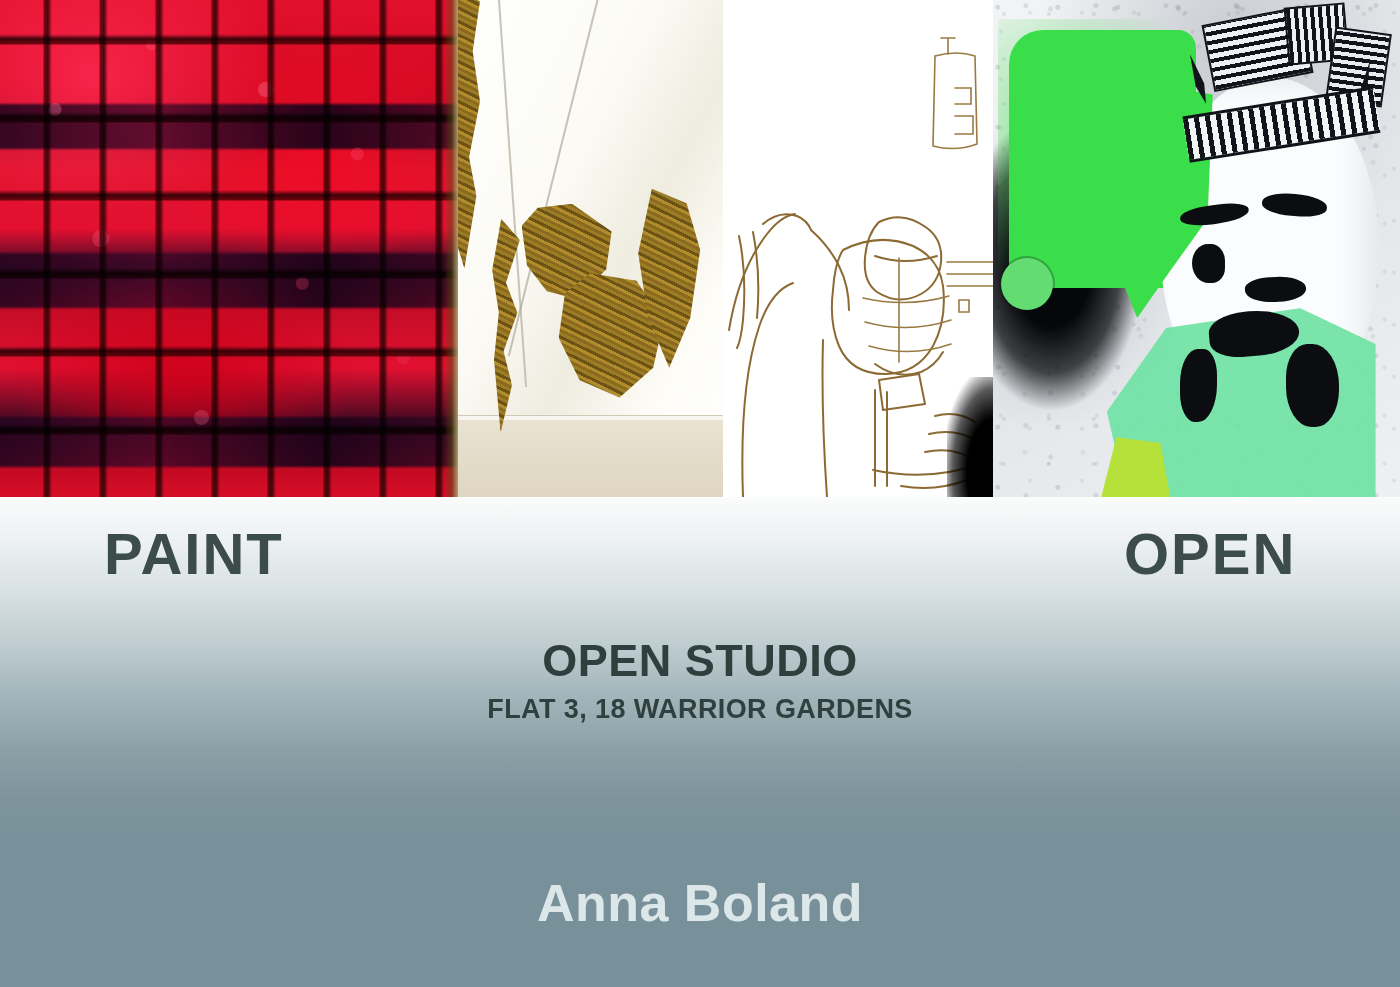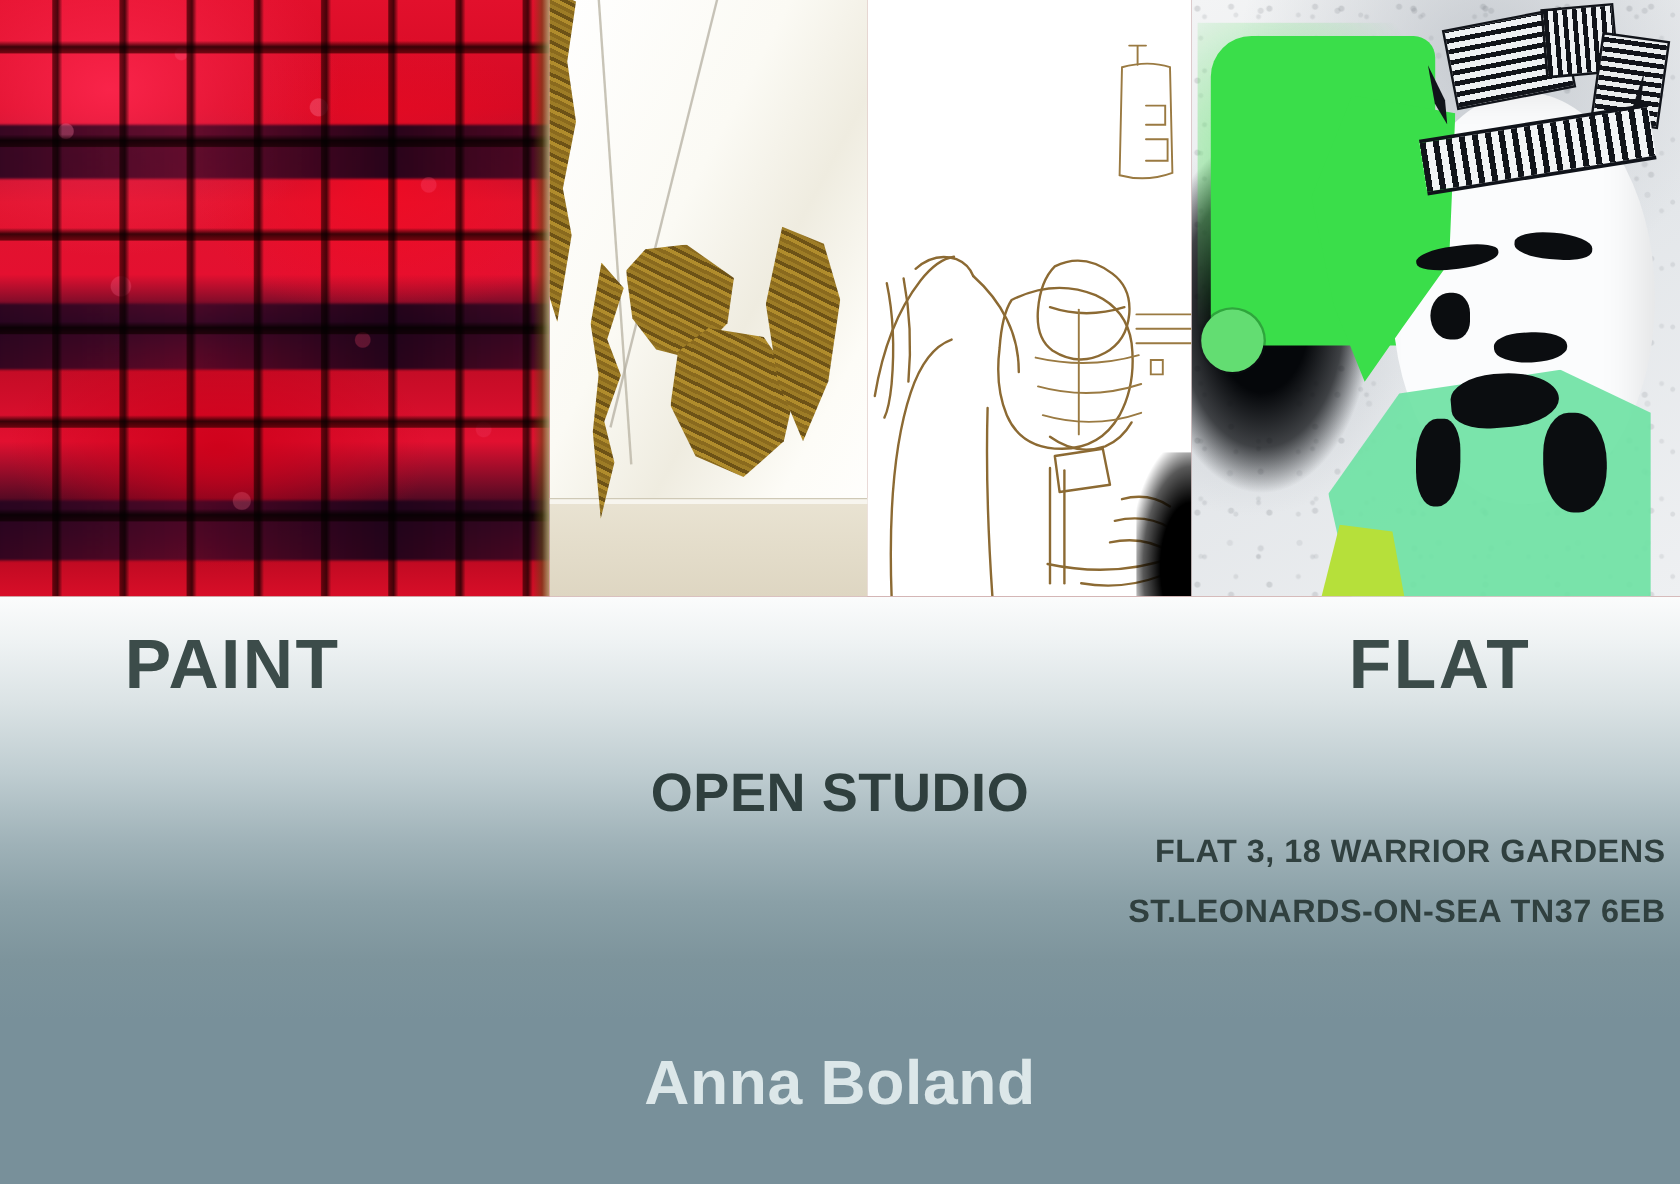--- a/index.html
+++ b/index.html
@@ -8,21 +8,21 @@
     background: #ffffff;
   }
   body {
     font-family: "Liberation Sans", sans-serif;
   }
   .poster {
     position: relative;
     width: 1400px;
     height: 987px;
     overflow: hidden;
-    background: #7f1d1d;
+    background: #3b82f6;
   }
 
   
   .image-band {
     position: absolute;
     left: 0; top: 0;
     width: 1400px;
     height: 497px;
     display: flex;
     overflow: hidden;
@@ -270,22 +270,21 @@
     letter-spacing: 0.5px;
     line-height: 1.05;
     margin: 0;
   }
   .addr-line {
     color: #30403f;
     font-weight: 700;
     font-size: 27px;
     letter-spacing: 0.4px;
     line-height: 1.38;
-    margin: 12px;
-    text-align: right;
+    margin: 0;
   }
   .addr-line.first { margin-top: 7px; }
   .dates {
     color: #ffffff;
     font-weight: 700;
     font-size: 27px;
     letter-spacing: 0.3px;
     margin: 0;
     padding-top: 42px;
   }
@@ -410,27 +409,26 @@
         <div class="crown-band"></div>
       </div>
     </div>
 
   </div>
 
   <div class="lower">
 
     <div class="discipline-row">
       <div class="discipline d-paint">PAINT</div>
-      <div class="discipline d-print">FLAT</div>
+      <div class="discipline d-print">OPEN</div>
     </div>
 
     <div class="info">
       <p class="open-studio">OPEN STUDIO</p>
       <p class="addr-line first">FLAT 3, 18 WARRIOR GARDENS</p>
-      <p class="addr-line">ST.LEONARDS-ON-SEA TN37 6EB</p>
     </div>
 
     <div class="artists">
       <span class="artist">Anna Boland</span>
     </div>
 
   </div>
 
 </div>
 

